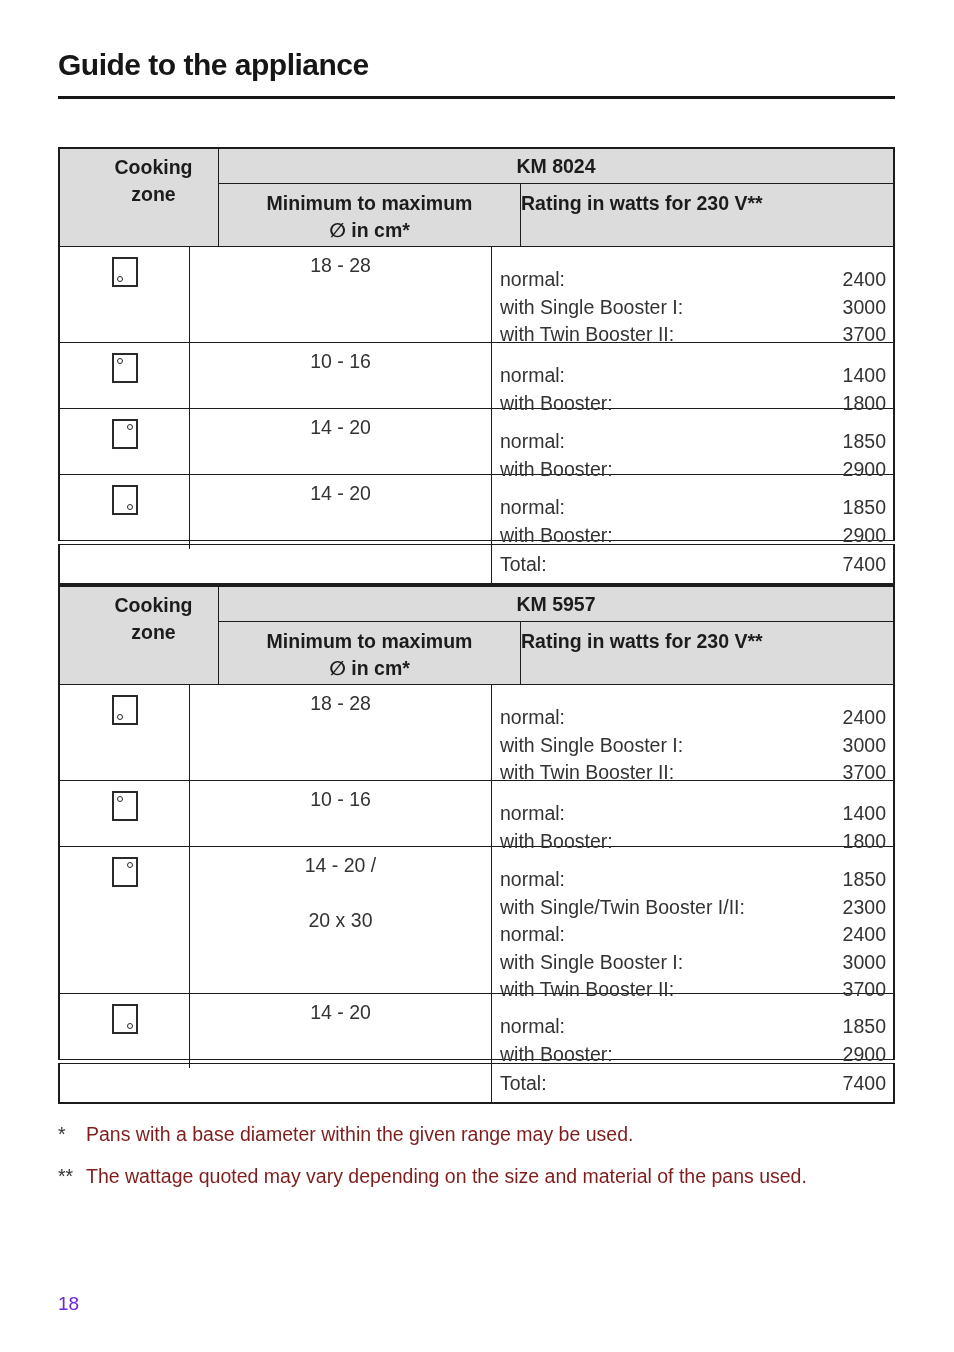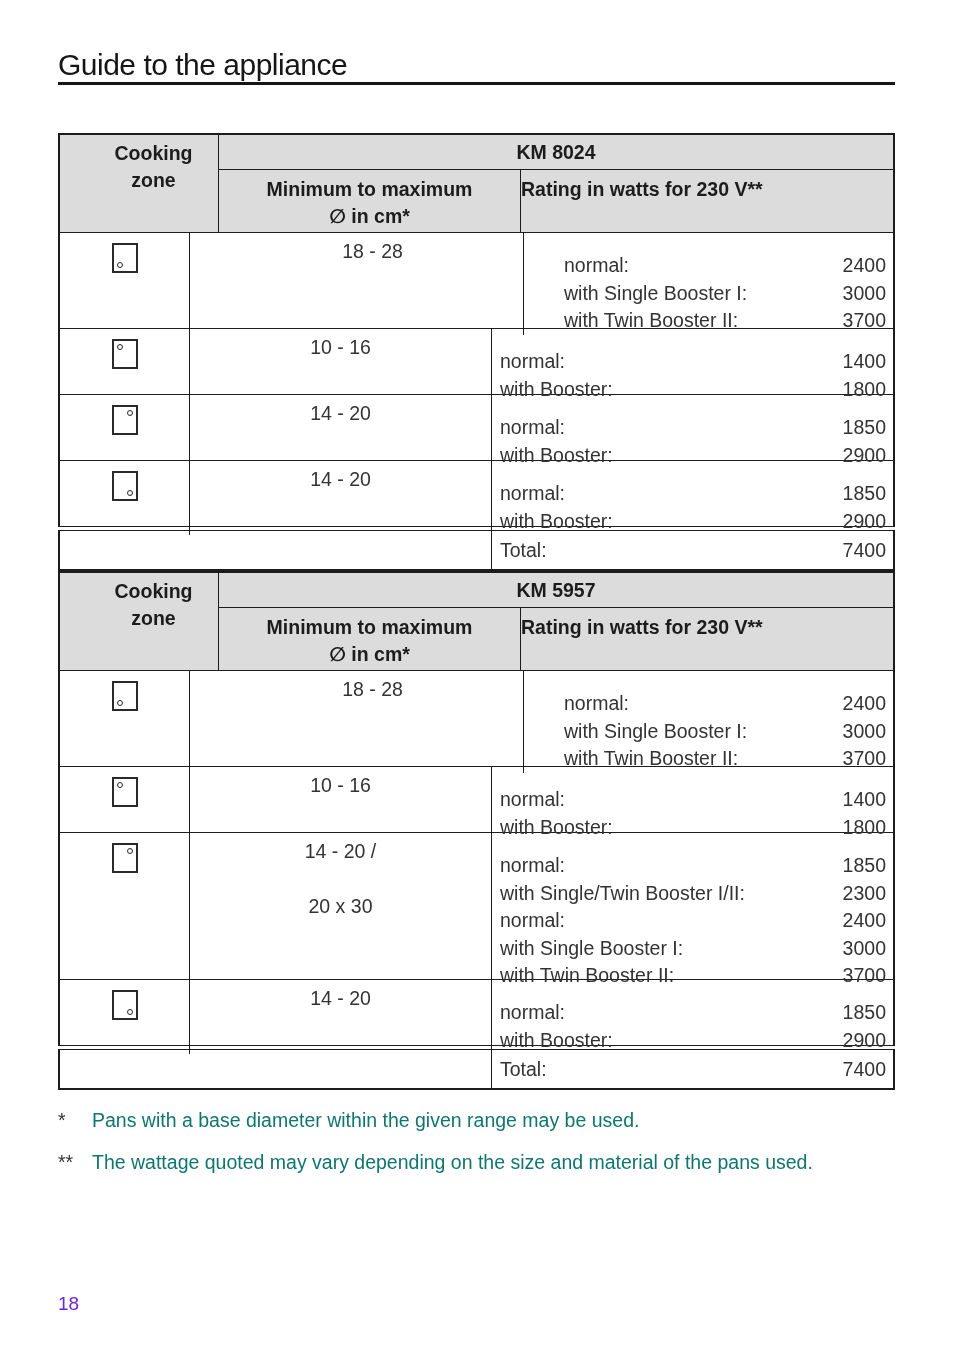--- a/index.html
+++ b/index.html
@@ -5,22 +5,22 @@
   * { margin:0; padding:0; box-sizing:border-box; }
   html,body { background:#ffffff; }
   body {
     width:954px; height:1352px; position:relative;
     font-family:"Liberation Sans","DejaVu Sans",sans-serif;
     color:#333;
   }
   .content { position:absolute; left:58px; top:48px; width:837px; }
 
   h1.title {
-    font-size:30px; font-weight:normal; color:#161616;
-    letter-spacing:-0.5px; 
+    font-size:30px; font-weight:bold; color:#161616;
+    letter-spacing:-0.5px; margin-bottom:14px;
   }
   .title-rule { height:3px; background:#161616; margin-bottom:48px; }
 
   
   .spec-table { border:2px solid #1c1c1c; border-bottom-width:1px; }
   .grid3 { display:grid; grid-template-columns:130px 302px 1fr; }
 
   .thead { background:#dcdcdc; }
   .thead-grid {
     display:grid; grid-template-columns:130px 302px 1fr;
@@ -47,21 +47,21 @@
     font-weight:bold; font-size:19.5px; color:#1c1c1c; line-height:27px;
   }
   .rating-hdr {
     grid-column:3; grid-row:2;
     padding-top:6px;
     font-weight:bold; font-size:19.5px; color:#1c1c1c; line-height:27px;
   }
 
   .row { border-top:1px solid #1c1c1c; }
   .row.r2 { height:66px; }
-  .row.r3 { height:96px;gap:32px; }
+  .row.r3 { height:96px; }
   .row.r5 { height:147px; }
 
   .zone-cell {
     border-right:1px solid #1c1c1c;
     display:flex; justify-content:center; padding-top:10px;
   }
   .diam-cell {
     border-right:1px solid #1c1c1c;
     text-align:center; padding-top:5px;
     font-size:19.5px; line-height:27.5px; color:#333;
@@ -99,21 +99,21 @@
   .total-empty { border-right:1px solid #1c1c1c; }
   .total-cell {
     display:flex; justify-content:space-between; align-items:center;
     padding:0 7px 0 8px; font-size:19.5px; color:#333;
   }
 
   
   .footnotes { margin-top:16px; }
   .footnote { display:flex; margin-bottom:14px; }
   .fn-marker { width:28px; flex:none; font-size:19.5px; line-height:28px; color:#333; }
-  .fn-text { font-size:19.5px; line-height:28px; color:#0f766e; max-width:795px;margin-left:6px; }
+  .fn-text { font-size:19.5px; line-height:28px; color:#7f1d1d; max-width:795px; }
 
   .page-number {
     position:absolute; left:58px; top:1293px;
     font-size:19px; color:#6d28d9;
   }
 </style>
 </head>
 <body>
 
 <div class="content">

